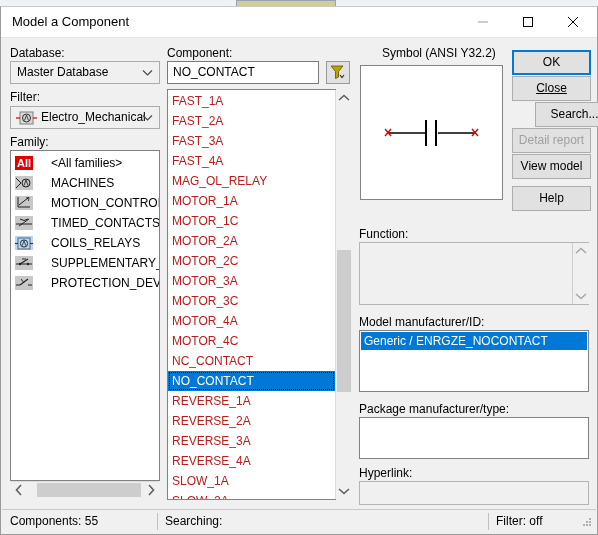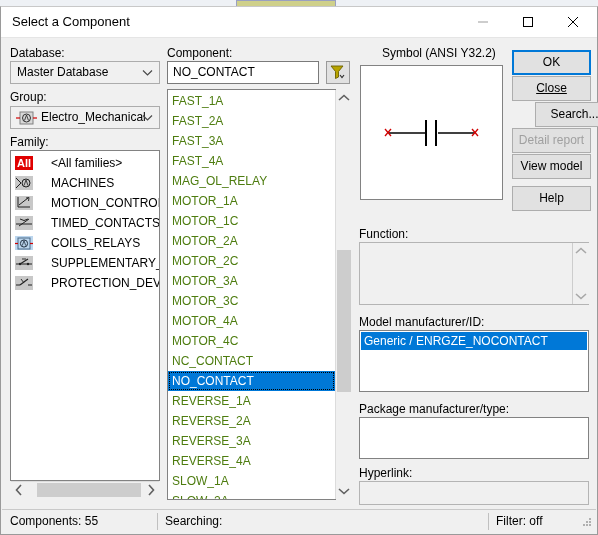--- a/index.html
+++ b/index.html
@@ -136,21 +136,21 @@
     border: 1px solid #828282;
     overflow: hidden;
   }
   .litem {
     position: relative;
     height: 20px;
     line-height: 20px;
     padding-left: 4px;
     font-size: 12px;
     white-space: nowrap;
-    color: #4d7c0f;
+    color: #b91c1c;
   }
   .litem.sel {
     background: #0078d7;
     color: #ffffff;
   }
   .litem.sel.focus {
     outline: 1px dotted #000;
     outline-offset: -2px;
   }
 
@@ -279,21 +279,21 @@
 </style>
 </head>
 <body>
 
 <div id="bg-peek"></div>
 <div id="bg-tab"></div>
 
 <div id="dialog">
 
   <div id="titlebar">
-    <div id="title-text">Select a Component</div>
+    <div id="title-text">Model a Component</div>
 
     <button class="winbtn" id="btn-min">
       <svg width="12" height="29" viewBox="0 0 12 29">
         <line x1="1" y1="15" x2="11" y2="15" stroke="#9b9b9b" stroke-width="1"></line>
       </svg>
     </button>
     <button class="winbtn" id="btn-max">
       <svg width="12" height="29" viewBox="0 0 12 29">
         <rect x="1.5" y="10.5" width="9" height="9" fill="none" stroke="#000" stroke-width="1"></rect>
       </svg>
@@ -310,21 +310,21 @@
 
   <div class="combo" style="left:9px; top:54px; width:150px;">
     <span class="ctext">Master Database</span>
     <span class="arrow">
       <svg class="chev" width="11" height="8" viewBox="0 0 11 8">
         <polyline points="1,1.5 5.5,6 10,1.5" fill="none" stroke="#4a4a4a" stroke-width="1.2"></polyline>
       </svg>
     </span>
   </div>
 
-  <div class="lbl" style="left:9px; top:83px;">Group:</div>
+  <div class="lbl" style="left:9px; top:83px;">Filter:</div>
 
   <div class="combo" style="left:9px; top:99px; width:150px;">
     <span class="cicon">
       <svg width="22" height="18" viewBox="0 0 22 18">
         <rect x="4" y="3" width="13" height="12" fill="#d8d8d8" stroke="#808080" stroke-width="1"></rect>
         <circle cx="10.5" cy="9" r="4" fill="none" stroke="#303030" stroke-width="1"></circle>
         <path d="M8.5 11.5 L10.5 6 L12.5 11.5" fill="none" stroke="#303030" stroke-width="0.9"></path>
         <line x1="0" y1="9" x2="4" y2="9" stroke="#d00000" stroke-width="1.2"></line>
         <line x1="17" y1="9" x2="21" y2="9" stroke="#d00000" stroke-width="1.2"></line>
       </svg>

